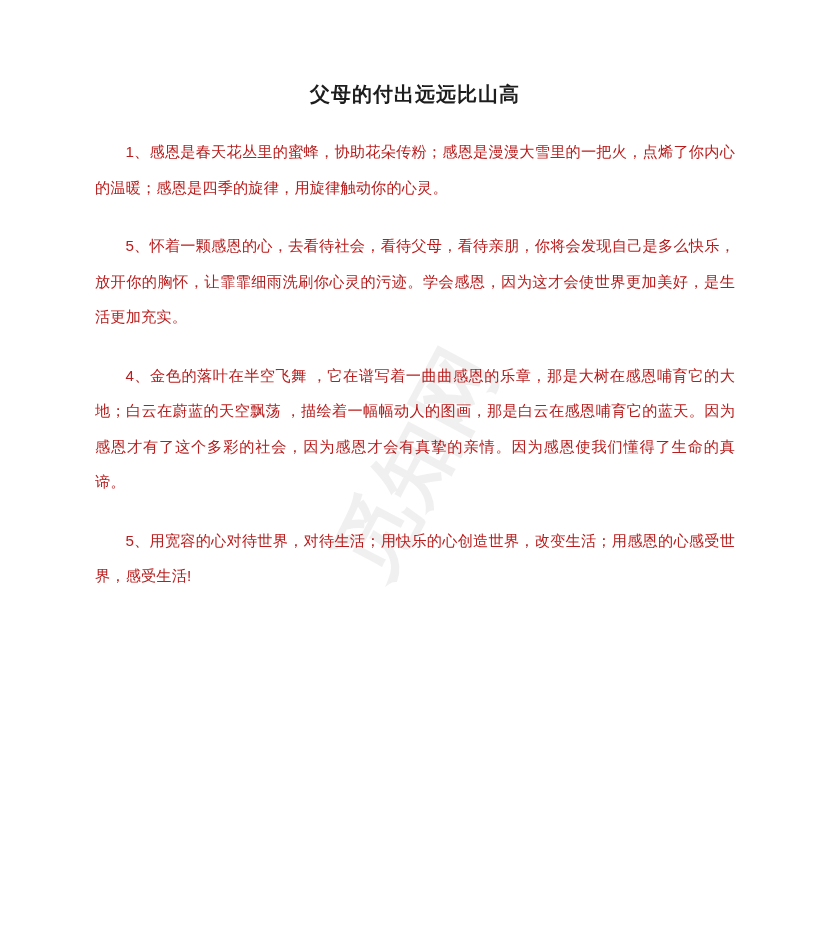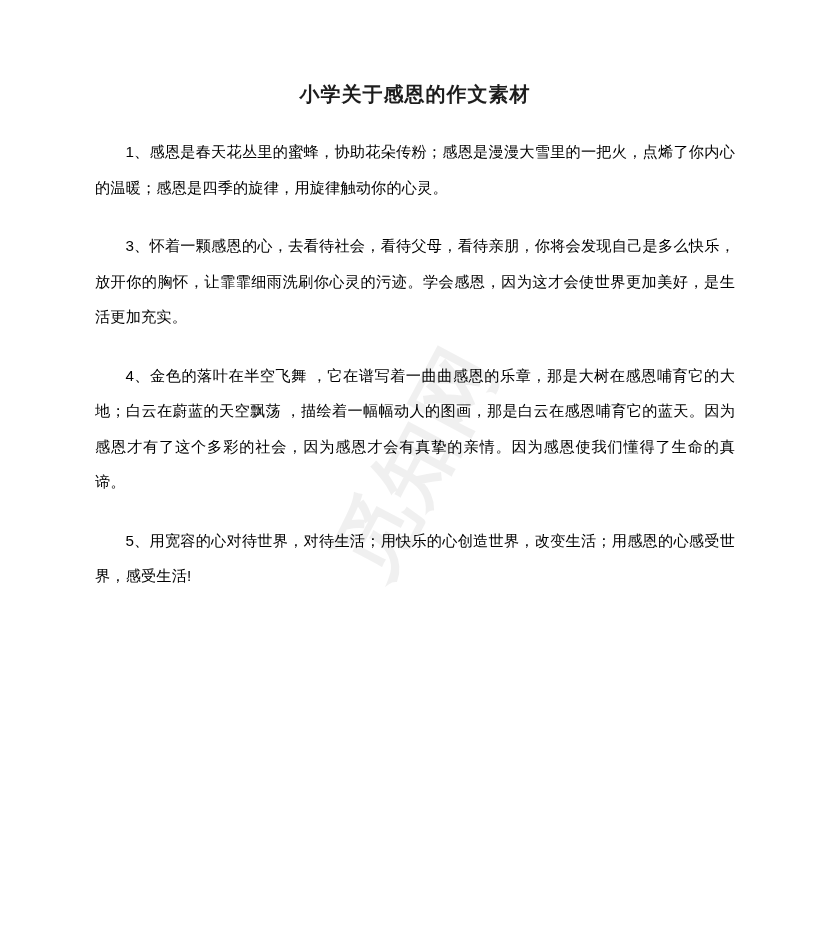--- a/index.html
+++ b/index.html
@@ -69,21 +69,21 @@
     margin: 0 auto;
     padding-top: 26px;
     width: 640px;
   }
 
   p.para {
     margin: 0;
     padding: 0 0 23px 0;
     font-size: 15.2px;
     line-height: 35.5px;
-    color: #000000;
+    color: #b91c1c;
     text-align: justify;
     text-justify: inter-ideograph;
     text-indent: 2em;
     letter-spacing: 0.15px;
     word-break: break-all;
   }
   p.para:last-child {
     padding-bottom: 0;
   }
 </style>
@@ -91,23 +91,23 @@
 <body>
 
 <div class="page">
 
   <div class="watermark">
     <span class="watermark-text">觅知网</span>
   </div>
 
   <div class="content">
 
-    <h1 class="doc-title">小学关于感恩的作文素材</h1>
+    <h1 class="doc-title">父母的付出远远比山高</h1>
 
     <div class="body-block">
       <p class="para">1、感恩是春天花丛里的蜜蜂，协助花朵传粉；感恩是漫漫大雪里的一把火，点烯了你内心的温暖；感恩是四季的旋律，用旋律触动你的心灵。</p>
-      <p class="para">3、怀着一颗感恩的心，去看待社会，看待父母，看待亲朋，你将会发现自己是多么快乐，放开你的胸怀，让霏霏细雨洗刷你心灵的污迹。学会感恩，因为这才会使世界更加美好，是生活更加充实。</p>
+      <p class="para">5、怀着一颗感恩的心，去看待社会，看待父母，看待亲朋，你将会发现自己是多么快乐，放开你的胸怀，让霏霏细雨洗刷你心灵的污迹。学会感恩，因为这才会使世界更加美好，是生活更加充实。</p>
       <p class="para">4、金色的落叶在半空飞舞 ，它在谱写着一曲曲感恩的乐章，那是大树在感恩哺育它的大地；白云在蔚蓝的天空飘荡 ，描绘着一幅幅动人的图画，那是白云在感恩哺育它的蓝天。因为感恩才有了这个多彩的社会，因为感恩才会有真挚的亲情。因为感恩使我们懂得了生命的真谛。</p>
       <p class="para">5、用宽容的心对待世界，对待生活；用快乐的心创造世界，改变生活；用感恩的心感受世界，感受生活!</p>
     </div>
 
   </div>
 </div>
 
 </body></html>

